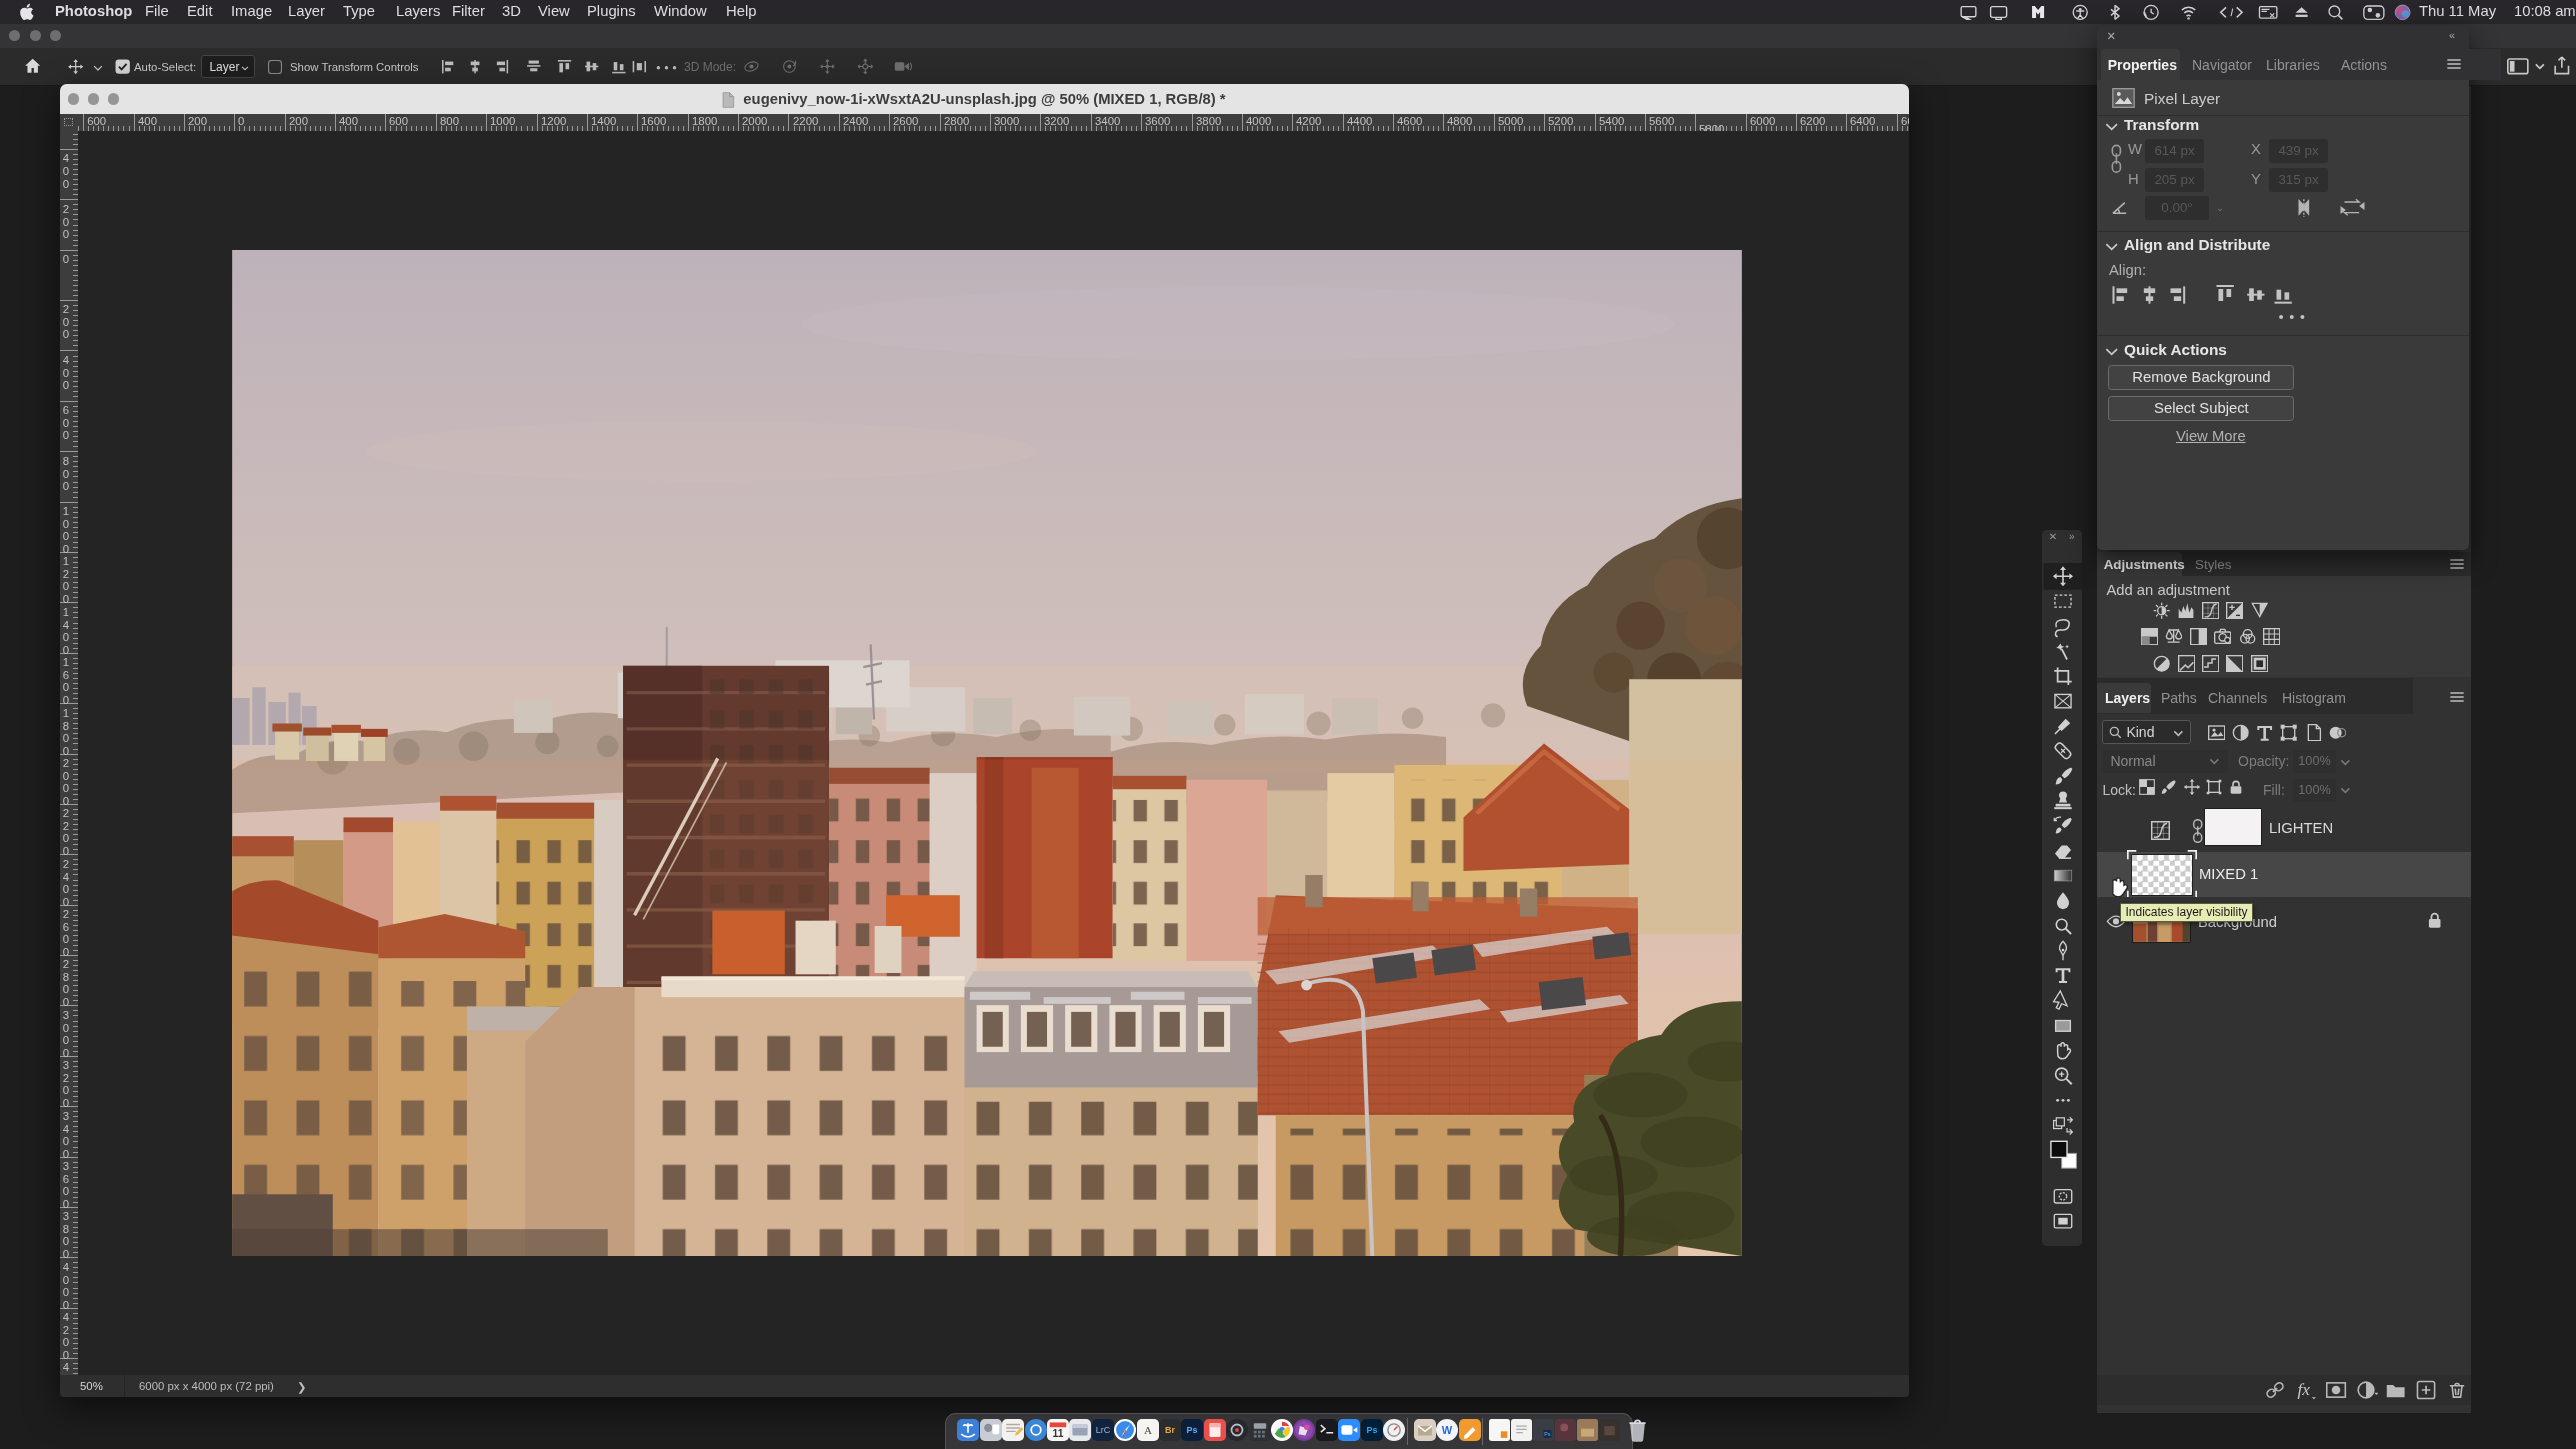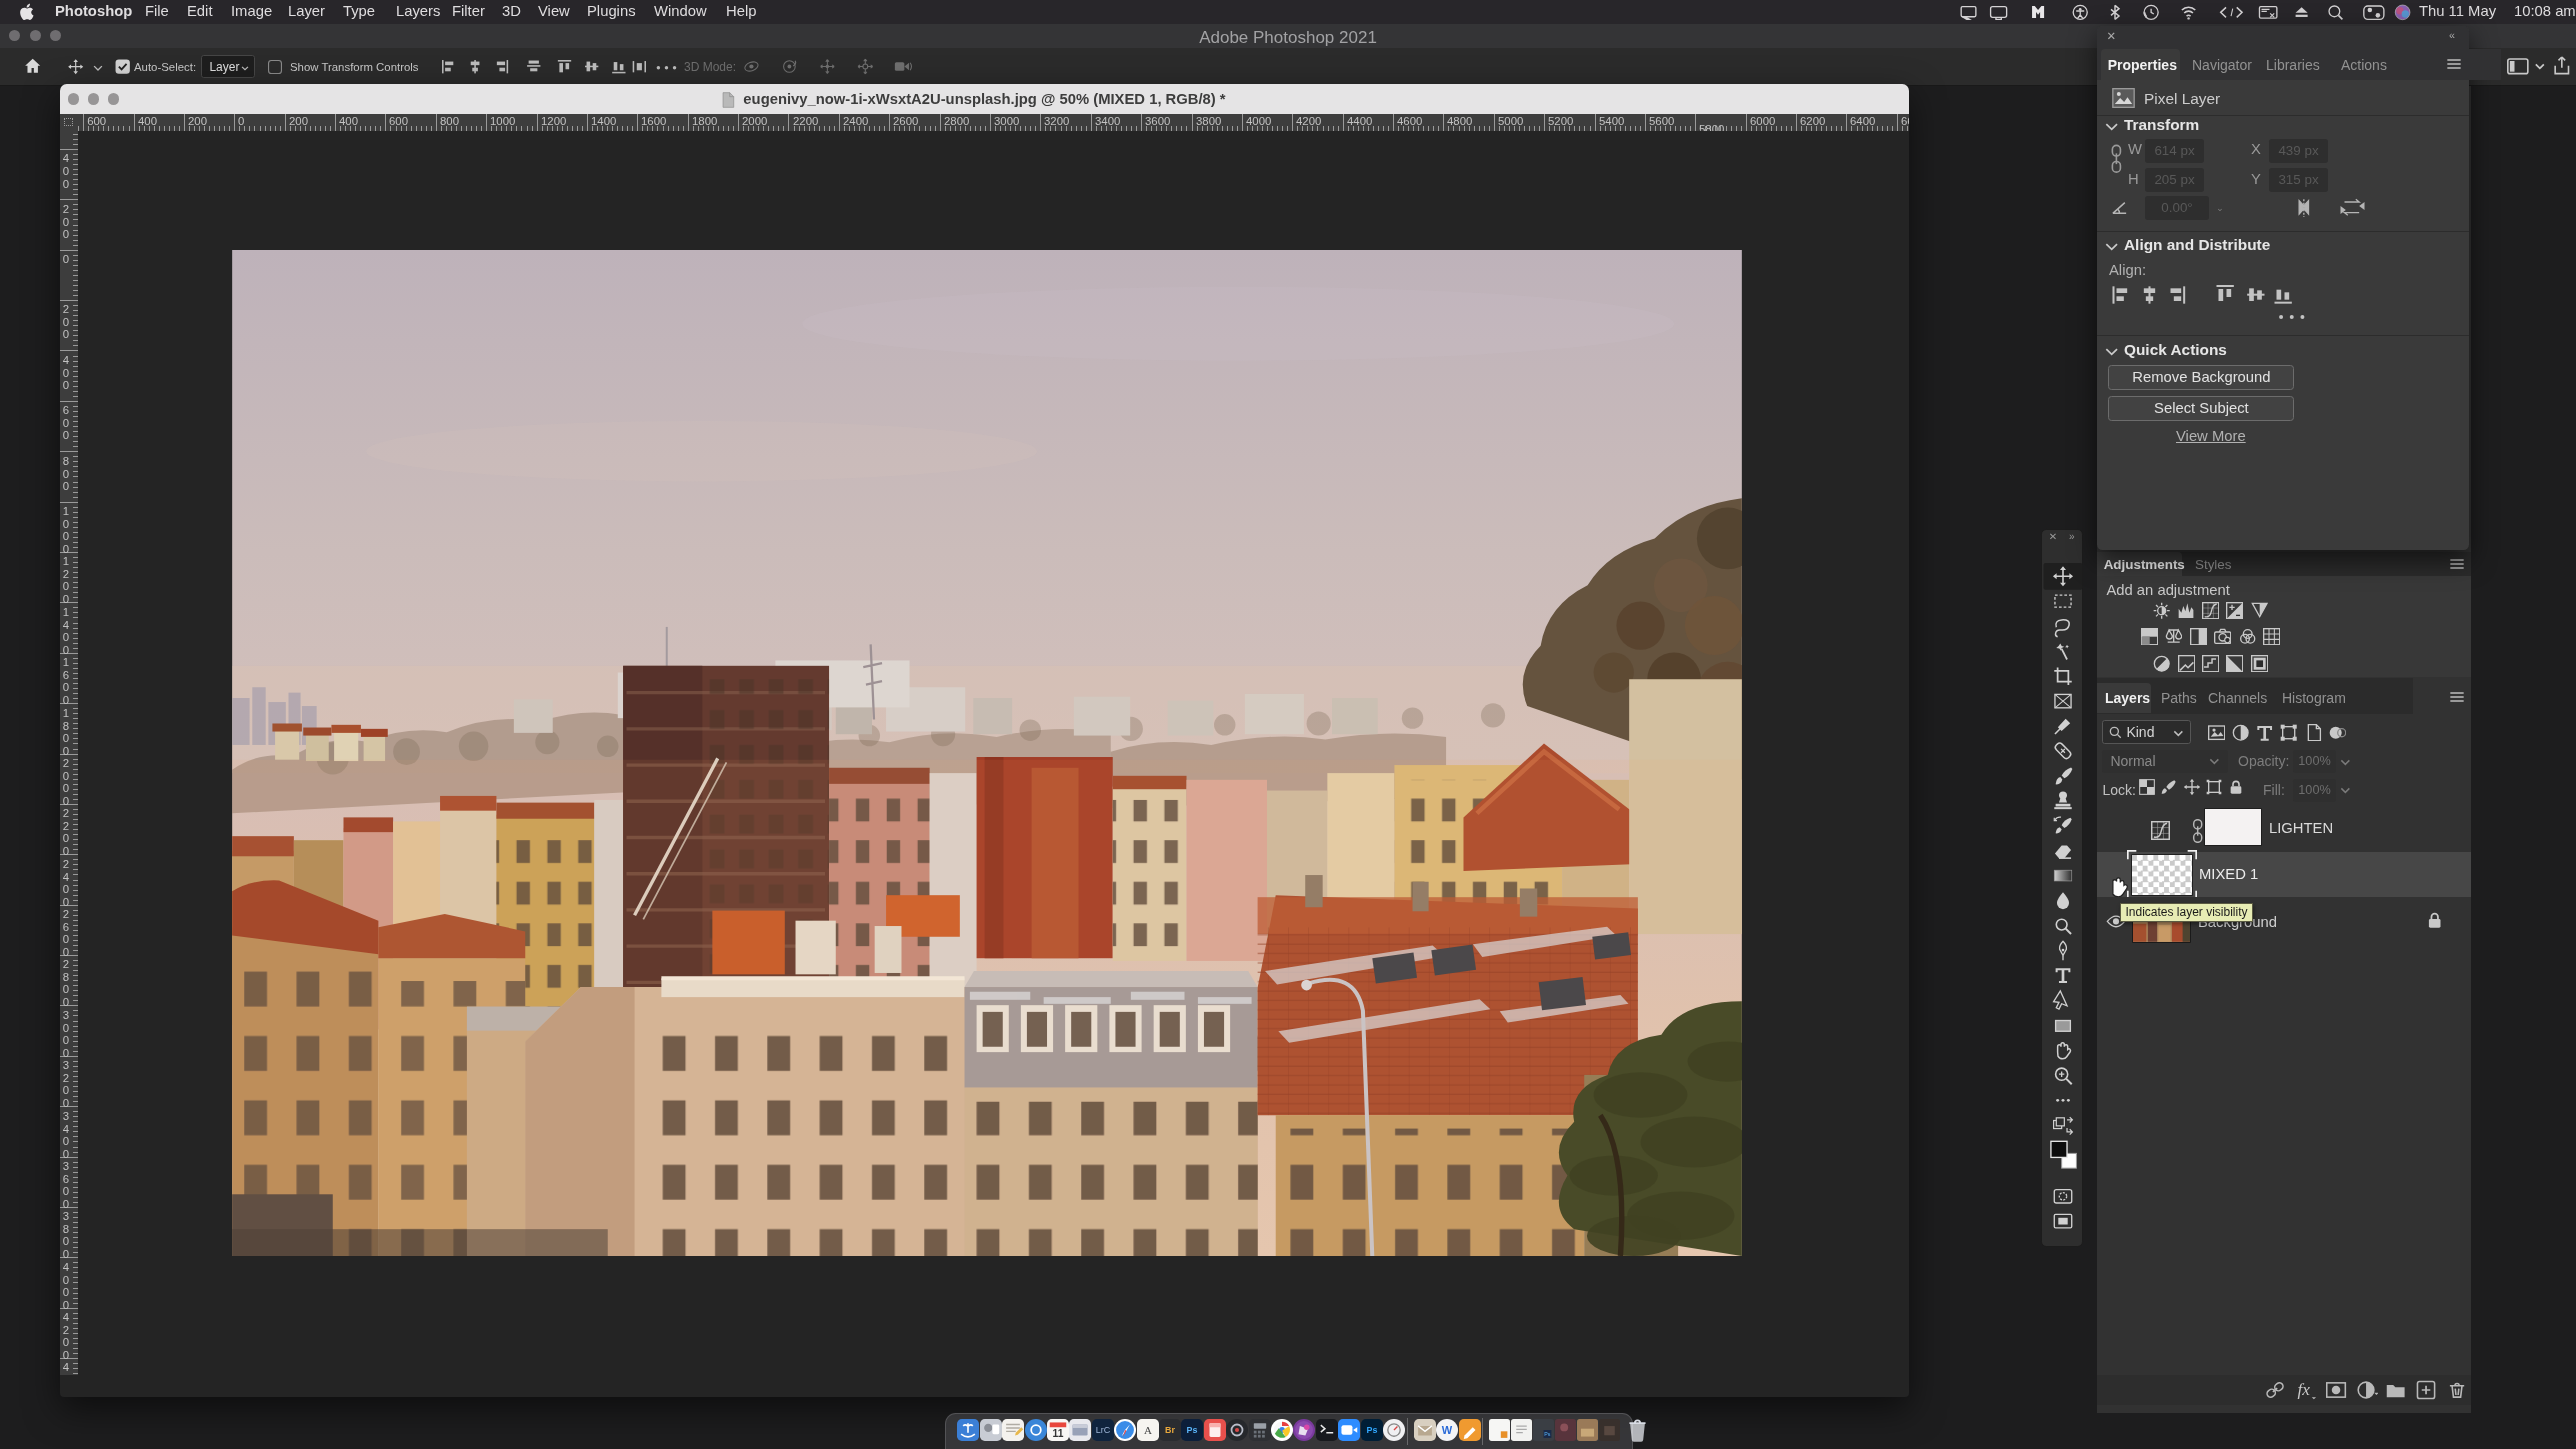--- a/index.html
+++ b/index.html
@@ -107,21 +107,20 @@
         <circle cx="662" cy="12.5" r="11" stroke="#bfbdbf" stroke-width="1"></circle>
     </svg>
     <span class="mi" style="left:2419px">Thu 11 May</span>
     <span class="mi" style="left:2514px">10:08 am</span>
   </div>
   <div id="titlebar">
     <div class="tl" style="left:8.7px"></div>
     <div class="tl" style="left:29.5px"></div>
     <div class="tl" style="left:50px"></div>
   </div>
-  <div id="apptitle">Adobe Photoshop 2021</div>
   <div id="optbar">
     <svg class="abs" style="left:24px;top:9.4px" width="17.4" height="17.4" viewBox="0 0 30 28">
         <path fill="#d9d9d9" d="M15 2 L28 14 h-4 v12 h-7 v-8 h-4 v8 H6 V14 H2 Z"></path>
       </svg>
     <svg class="abs" style="left:67px;top:10px" width="17.4" height="17.4" viewBox="0 0 30 30" stroke="#cfcfcf" stroke-width="2" fill="#cfcfcf">
         <path d="M15 2 l-4 5 h8 z M15 28 l-4-5 h8 z M2 15 l5-4 v8 z M28 15 l-5-4 v8 z" stroke="none"></path>
         <path d="M15 4 v22 M4 15 h22" fill="none"></path>
       </svg>
     <svg class="abs" style="left:93px;top:17px" width="10" height="6.7" viewBox="0 0 18 12">
         <path d="M2 2 l7 7 7-7" stroke="#bdbdbd" stroke-width="2.5" fill="none"></path>
@@ -1133,20 +1132,26 @@
 <ellipse cx="2100" cy="1260" rx="70" ry="34" fill="#313a1d" opacity="0.9"></ellipse>
 <ellipse cx="2180" cy="1330" rx="80" ry="38" fill="#313a1d" opacity="0.9"></ellipse>
 <ellipse cx="2060" cy="1380" rx="66" ry="30" fill="#313a1d" opacity="0.9"></ellipse>
 <ellipse cx="2160" cy="1440" rx="80" ry="36" fill="#313a1d" opacity="0.9"></ellipse>
 <ellipse cx="2230" cy="1210" rx="60" ry="30" fill="#313a1d" opacity="0.9"></ellipse>
 <ellipse cx="2090" cy="1470" rx="70" ry="30" fill="#313a1d" opacity="0.9"></ellipse>
 <path d="M2040 1290 q40 60 30 210" stroke="#241f12" stroke-width="8" fill="none"></path>
 <rect x="0" y="760" width="2251" height="740" fill="#ffa860" opacity="0.08"></rect>
 </svg></div>
     </div>
+    <div id="statusbar">
+      <span style="position:absolute;left:20px;top:4.7px;color:#d6d6d6">50%</span>
+        <div style="position:absolute;left:64px;top:0;width:1.3px;height:22px;background:#242424"></div>
+      <span style="position:absolute;left:79px;top:4.7px;color:#bdbdbd">6000 px x 4000 px (72 ppi)</span>
+      <span style="position:absolute;left:237px;top:4.7px;color:#bdbdbd">❯</span>
+    </div>
   </div>
 
   <div id="toolbox">
       <div style="position:absolute;left:0;top:0;width:42px;height:16px">
         <span style="position:absolute;left:6.7px;top:1.3px;color:#9a9a9a;font-size:10px">✕</span>
         <span style="position:absolute;left:27px;top:1.3px;color:#9a9a9a;font-size:10px">»</span>
       </div>
 <svg width="42" height="718" viewBox="0 0 62 1070" style="position:absolute;left:0;top:0">
         <rect x="2" y="49" width="58" height="40" fill="#1f1f1f" rx="3"></rect>
         <g transform="translate(31 69)">

